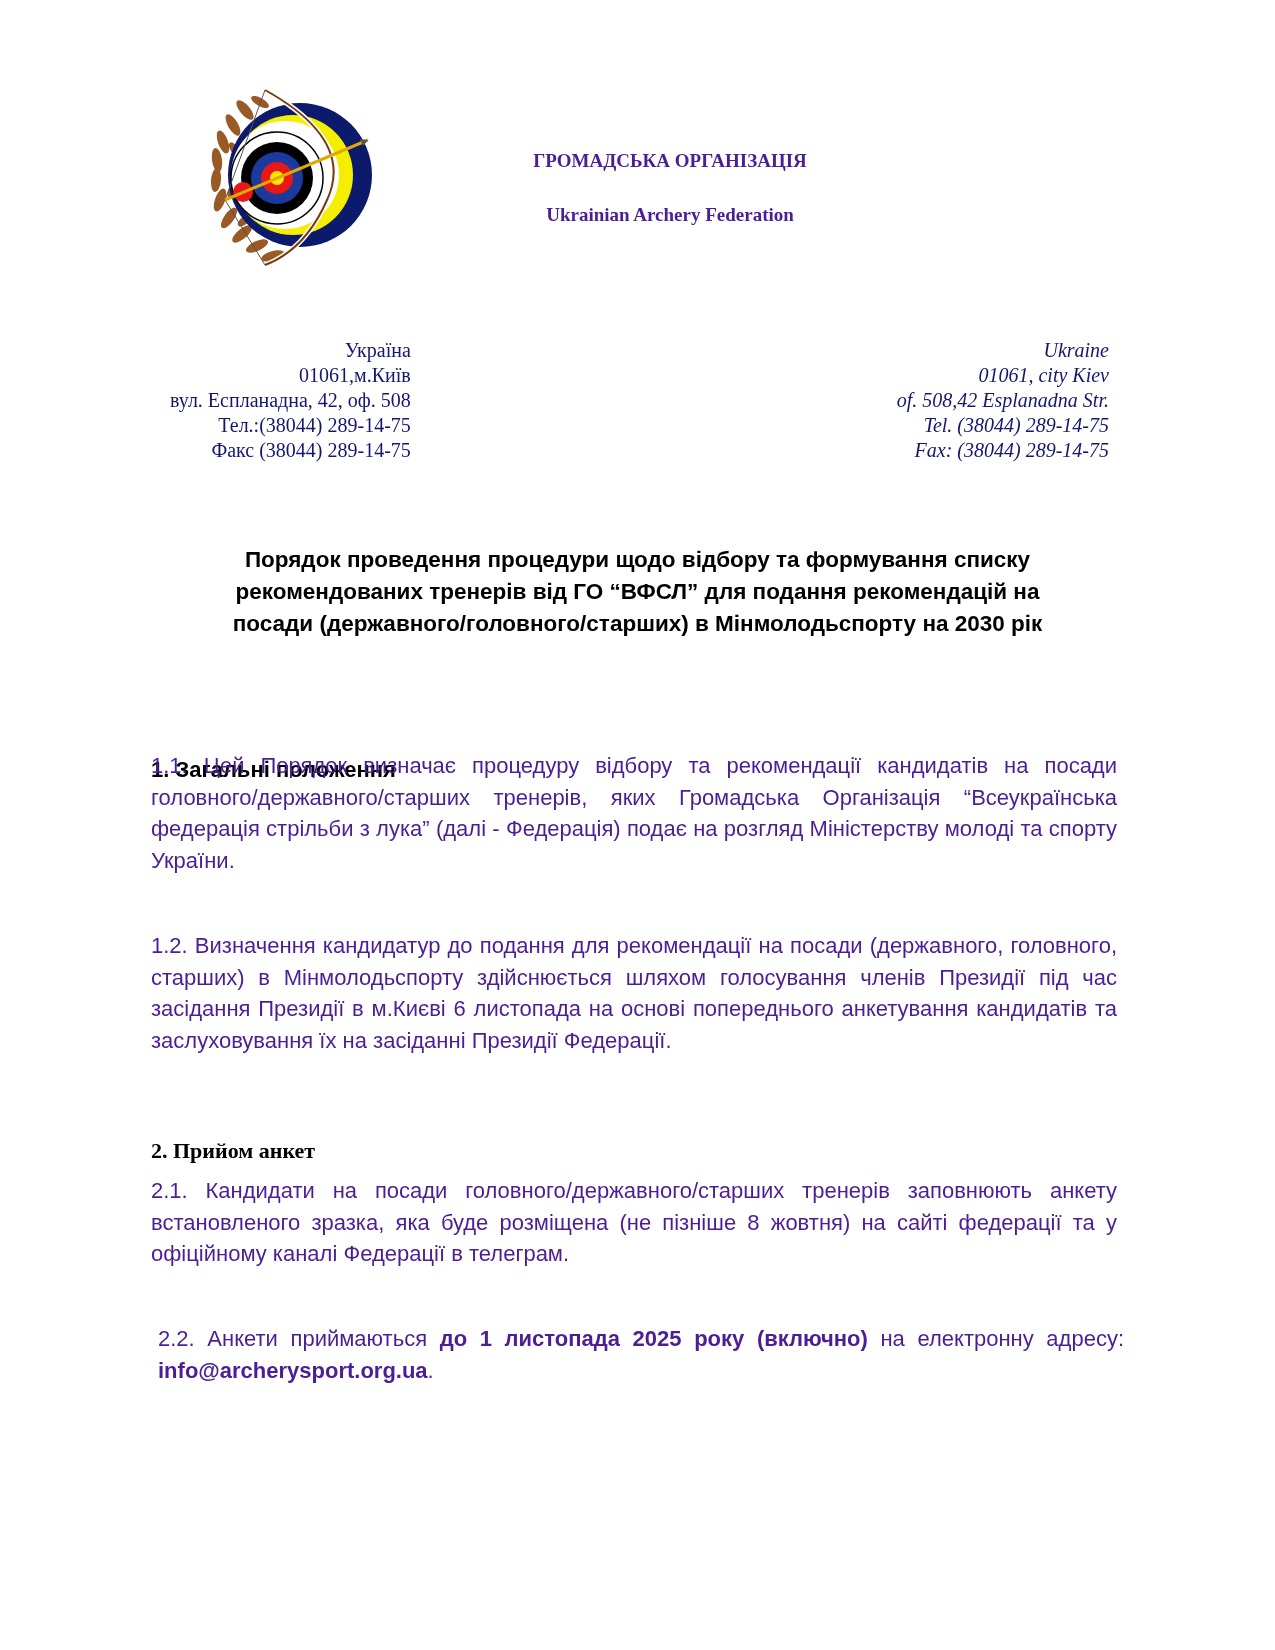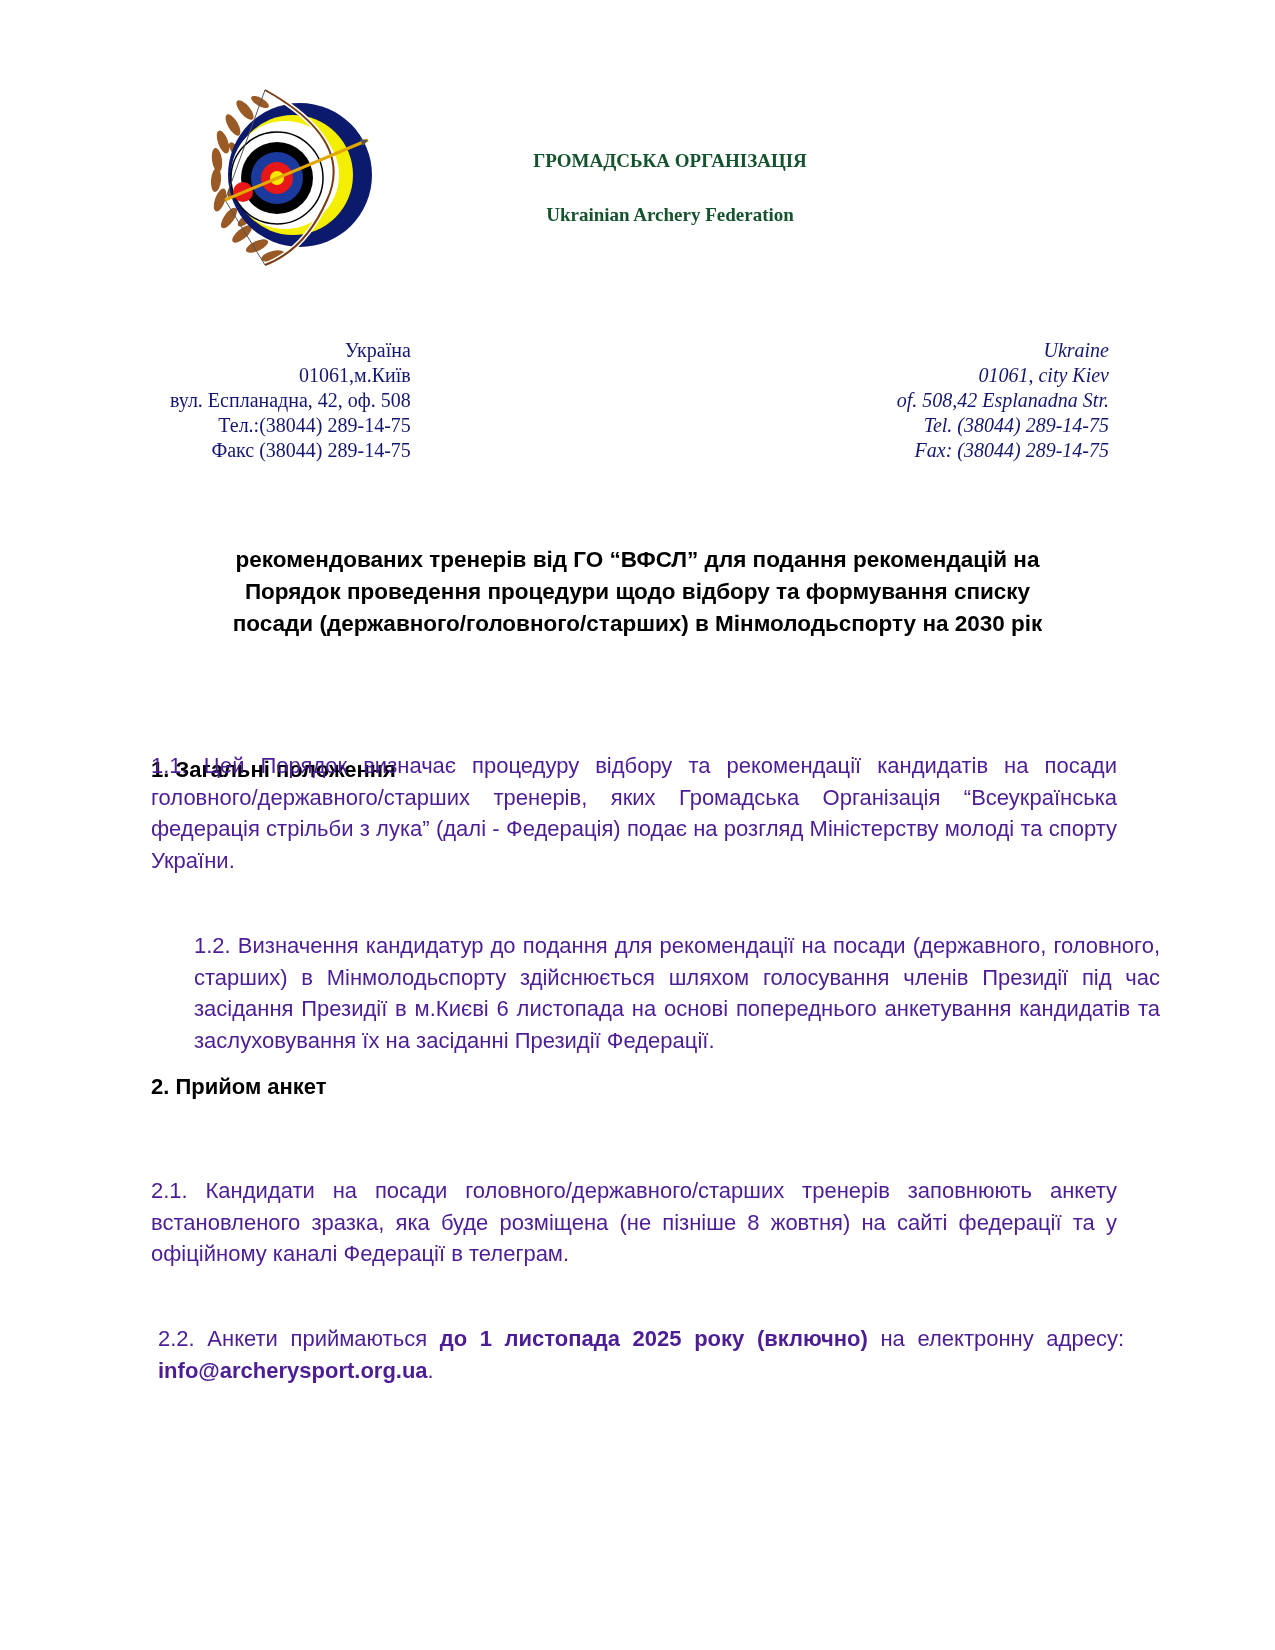--- a/index.html
+++ b/index.html
@@ -2,21 +2,21 @@
 <html><head>
 <meta charset="utf-8">
 <style>
   html, body { margin: 0; padding: 0; background: #ffffff; }
   body { width: 1275px; height: 1650px; position: relative; overflow: hidden; }
   .page { position: absolute; left: 0; top: 0; width: 1275px; height: 1650px; background: #fff; }
 
   .logo { position: absolute; left: 205px; top: 80px; width: 170px; height: 190px; }
 
   .org-header { position: absolute; left: 360px; top: 142px; width: 600px; text-align: center;
-    font-family: "Liberation Serif", serif; font-weight: bold; color: #14532d; }
+    font-family: "Liberation Serif", serif; font-weight: bold; color: #4c1d95; }
   .org-header .l1 { font-size: 19px; line-height: 38px; margin-left: 20px; }
   .org-header .l2 { font-size: 19px; line-height: 38px; margin-left: -110px; }
   .org-header .l3 { font-size: 19px; line-height: 38px; margin-left: 20px; margin-top: 16px; }
 
   .addr { position: absolute; top: 338px; font-family: "Liberation Serif", serif; font-size: 20px;
     line-height: 25px; color: #15176e; }
   .addr-left { left: 170px; text-align: right; }
   .addr-right { right: 166px; text-align: right; font-style: italic; }
   .addr div { white-space: nowrap; }
 
@@ -88,30 +88,30 @@
 
   <div class="addr addr-right">
     <div>Ukraine</div>
     <div>01061, city Kiev</div>
     <div>of. 508,42 Esplanadna Str.</div>
     <div>Tel. (38044) 289-14-75</div>
     <div>Fax: (38044) 289-14-75</div>
   </div>
 
   <div class="doc-title">
+    <div>Порядок проведення процедури щодо відбору та формування списку</div>
     <div>рекомендованих тренерів від ГО “ВФСЛ” для подання рекомендацій на</div>
-    <div>Порядок проведення процедури щодо відбору та формування списку</div>
     <div>посади (державного/головного/старших) в Мінмолодьспорту на 2030 рік</div>
   </div>
 
   <div class="section-heading" style="top:715px;margin-top:40px;">1. Загальні положення</div>
 
   <div class="para body-text" style="top:750px;">1.1. Цей Порядок визначає процедуру відбору та рекомендації кандидатів на посади головного/державного/старших тренерів, яких Громадська Організація “Всеукраїнська федерація стрільби з лука” (далі - Федерація) подає на розгляд Міністерству молоді та спорту України.</div>
 
-  <div class="para body-text" style="top:930px;margin-left:43px;">1.2. Визначення кандидатур до подання для рекомендації на посади (державного, головного, старших) в Мінмолодьспорту  здійснюється шляхом голосування членів Президії під час засідання Президії в м.Києві 6 листопада на основі попереднього анкетування кандидатів та заслуховування їх на засіданні Президії Федерації.</div>
+  <div class="para body-text" style="top:930px;">1.2. Визначення кандидатур до подання для рекомендації на посади (державного, головного, старших) в Мінмолодьспорту  здійснюється шляхом голосування членів Президії під час засідання Президії в м.Києві 6 листопада на основі попереднього анкетування кандидатів та заслуховування їх на засіданні Президії Федерації.</div>
 
-  <div class="section-heading" style="top:1072px;">2. Прийом анкет</div>
+  <div class="section-heading" style="top:1136px;font-family:Liberation Serif, serif;">2. Прийом анкет</div>
 
   <div class="para body-text" style="top:1175px;">2.1. Кандидати на посади головного/державного/старших тренерів заповнюють анкету встановленого зразка, яка буде розміщена (не пізніше 8 жовтня) на сайті федерації та у офіційному каналі Федерації в телеграм.</div>
 
   <div class="para body-text" style="top:1323px;margin-left:7px;"><span>2.2. Анкети приймаються </span><b>до 1 листопада 2025 року (включно)</b><span> на електронну адресу: </span><b>info@archerysport.org.ua</b><span>.</span></div>
 
 </div>
 
 </body></html>

